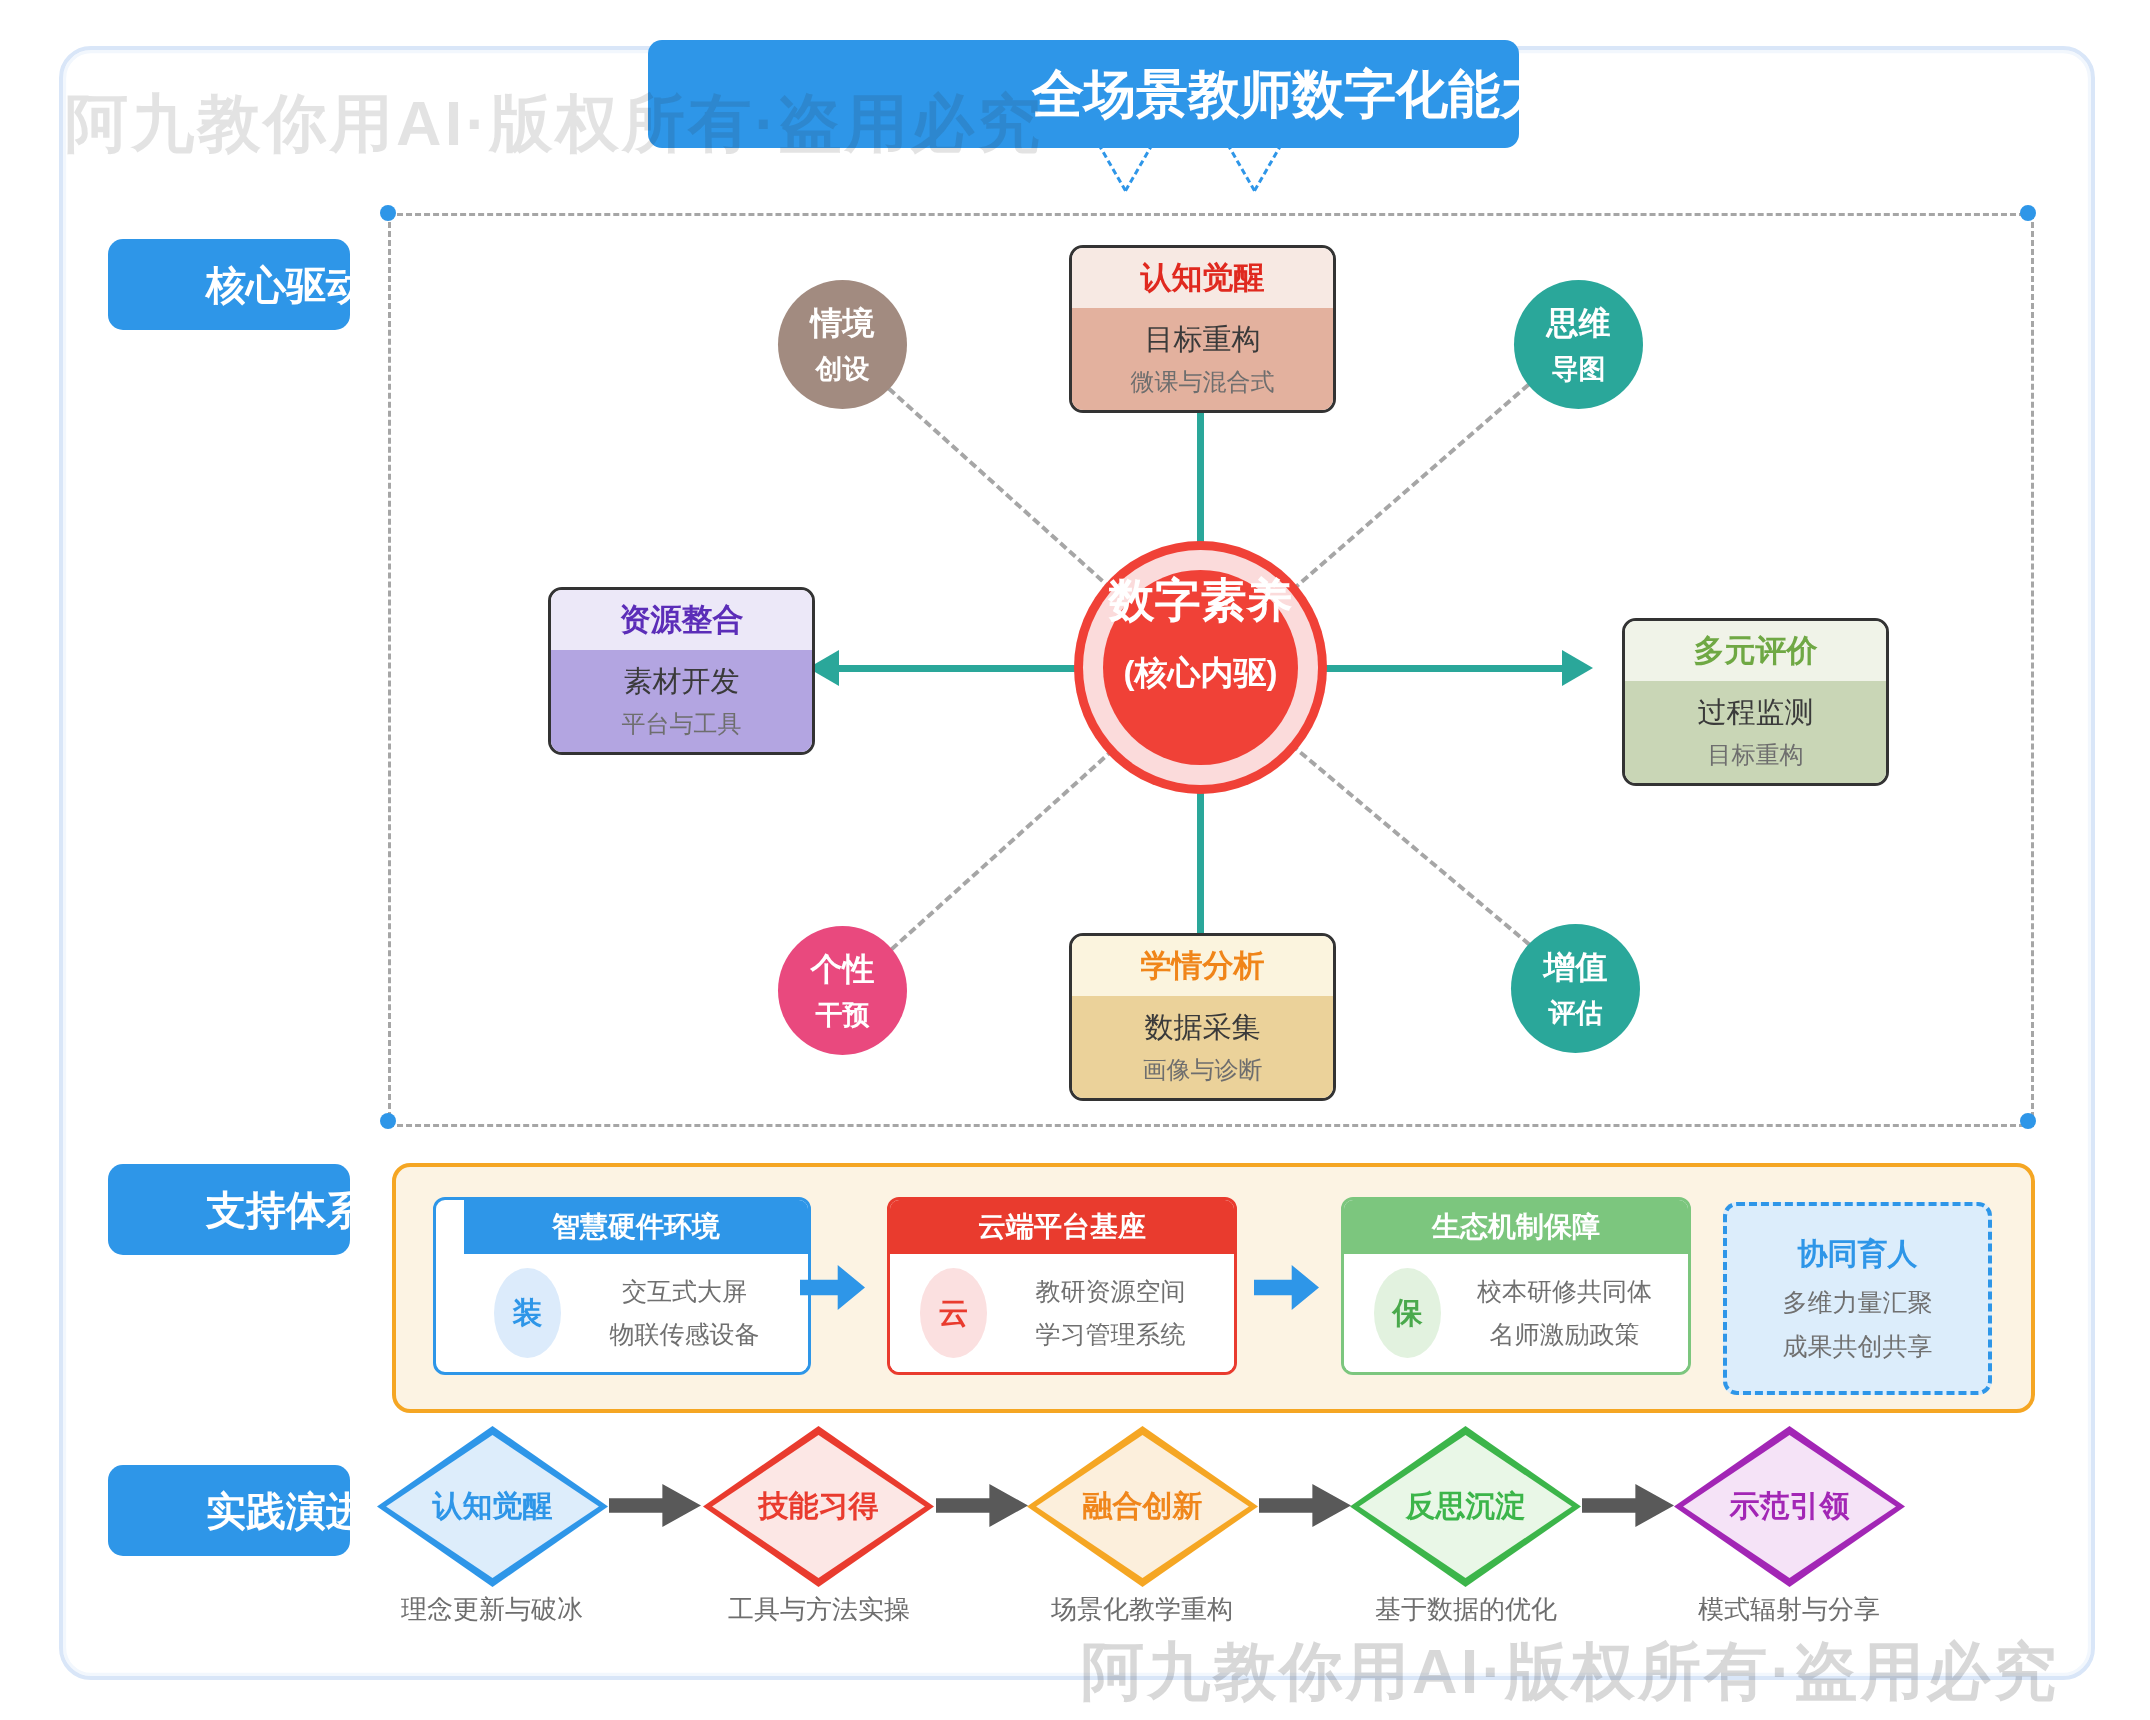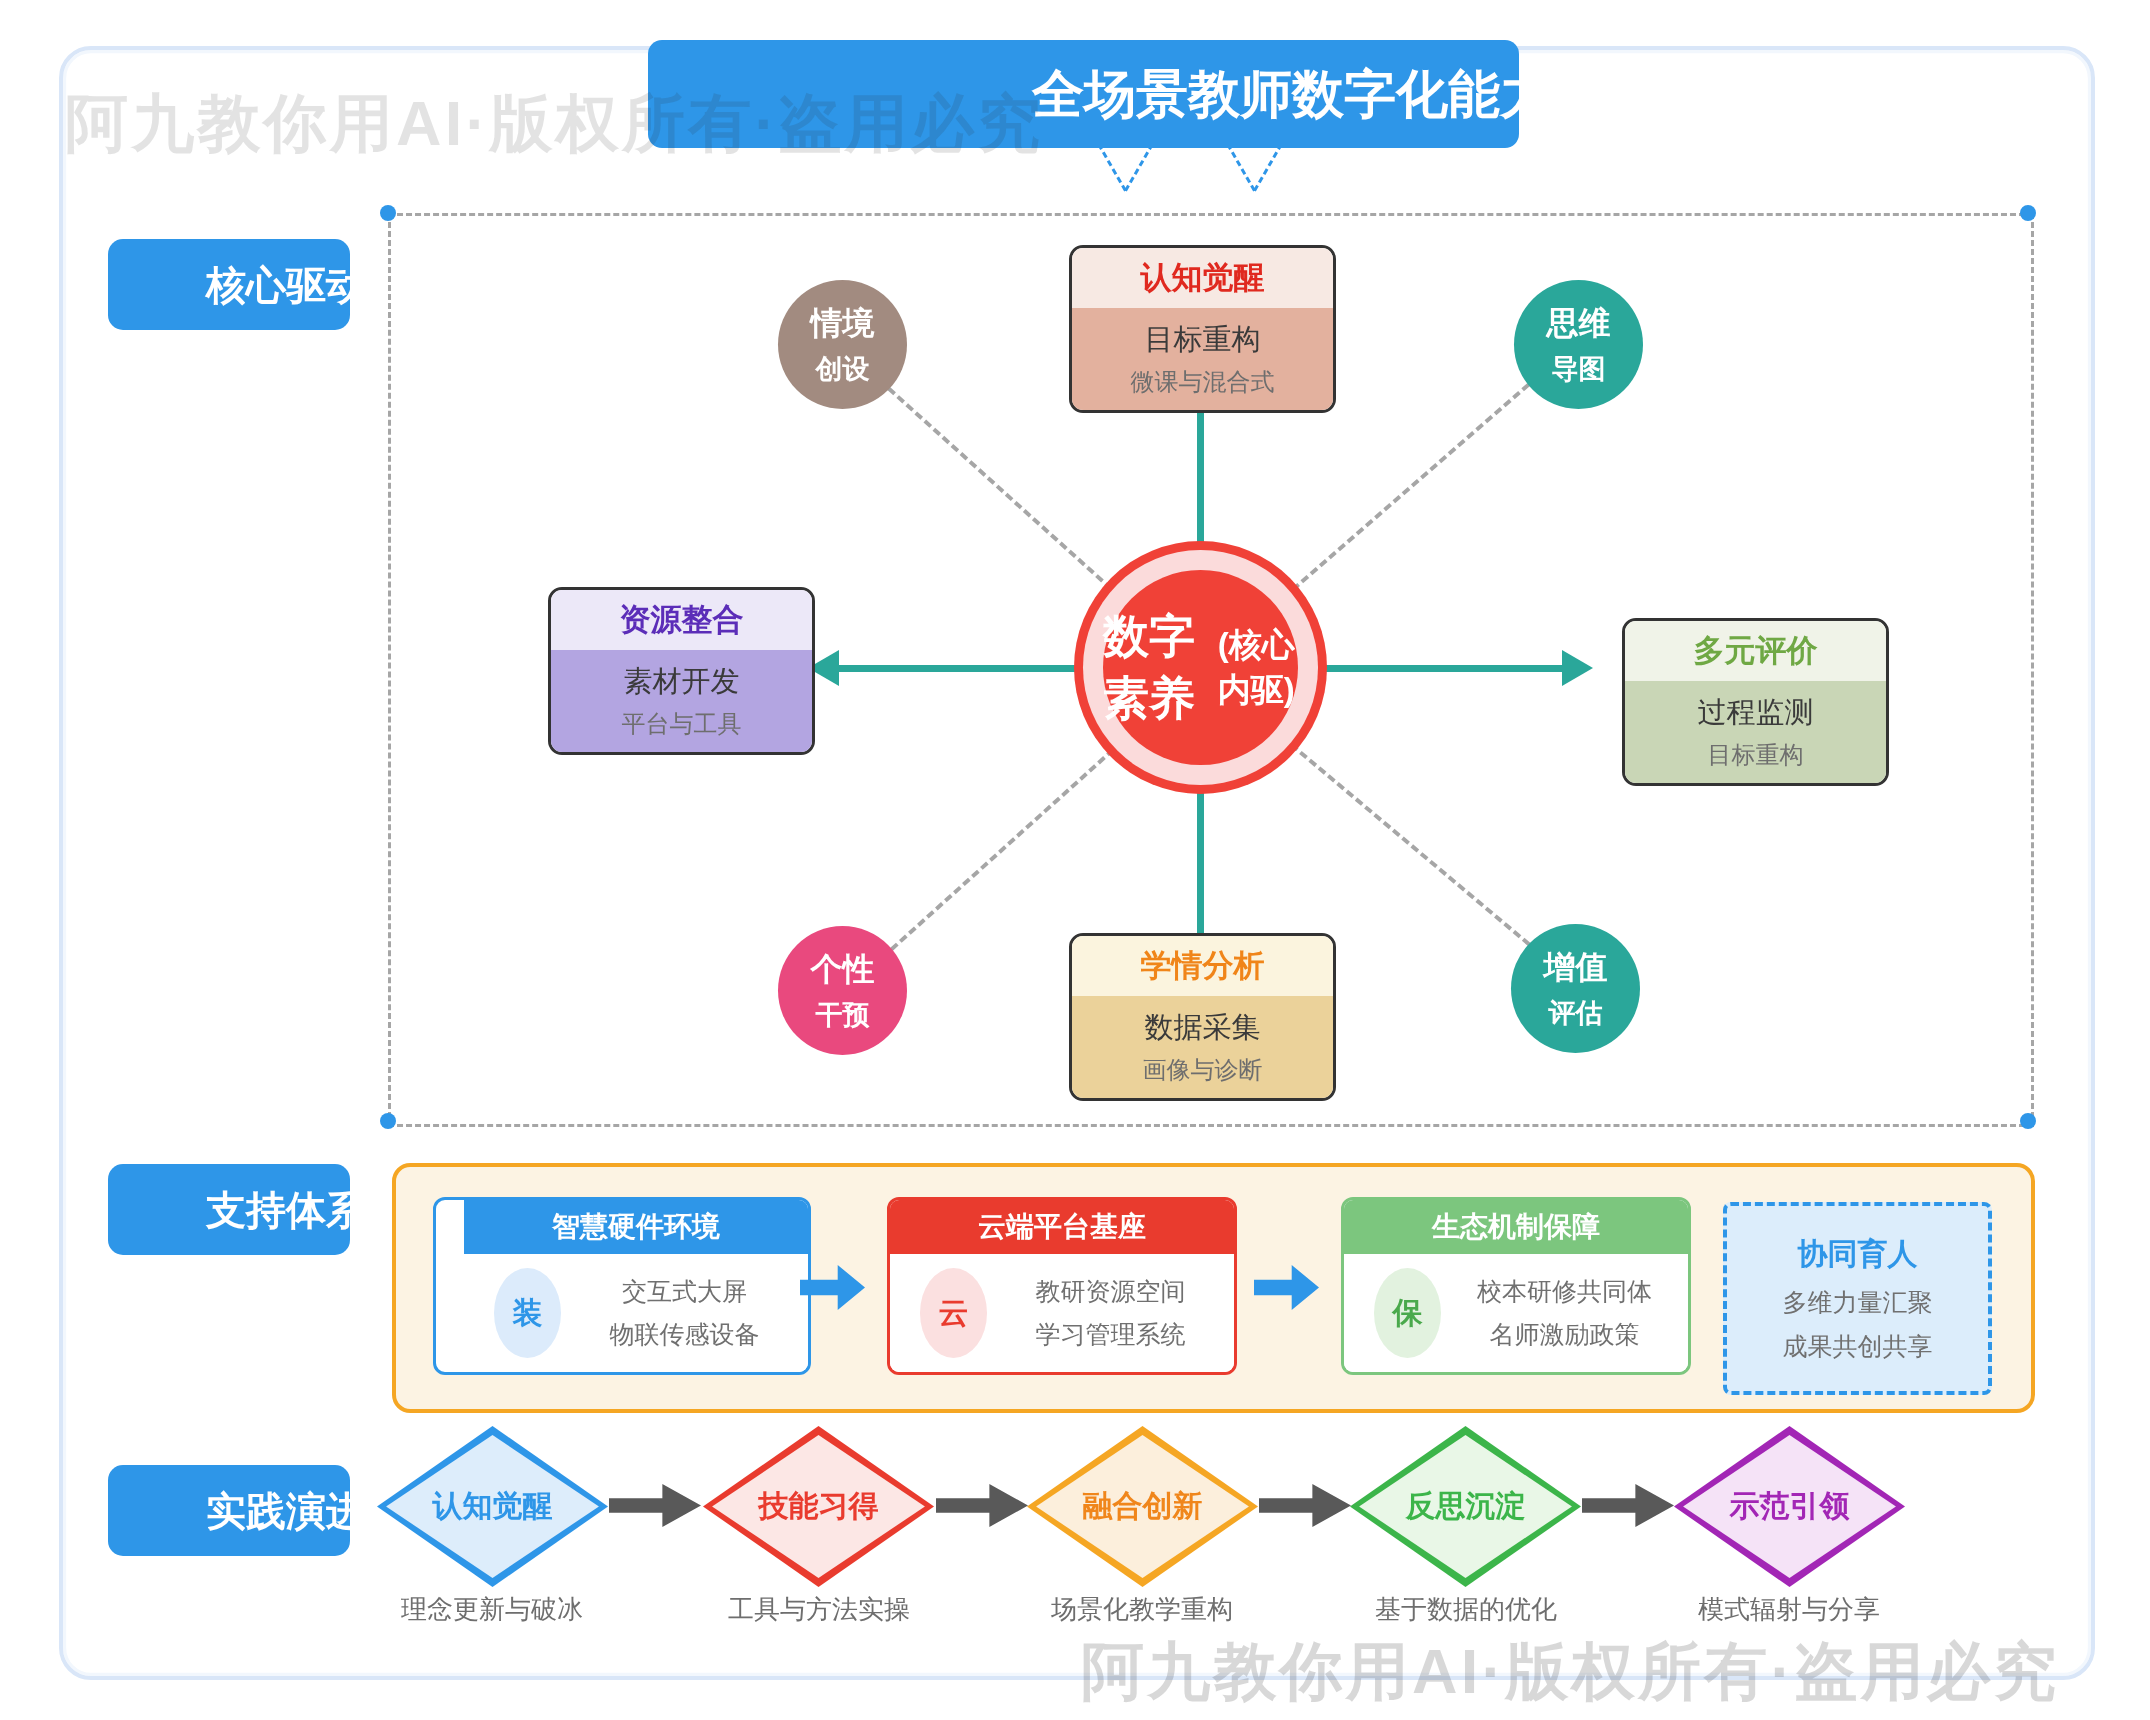--- a/index.html
+++ b/index.html
@@ -33,21 +33,21 @@
 
   .teal-line{background:var(--teal);z-index:2;}
   .teal-arrow-left{width:0;height:0;border-top:18.3px solid transparent;border-bottom:18.3px solid transparent;border-right:31px solid var(--teal);z-index:2;}
   .teal-arrow-right{width:0;height:0;border-top:18.3px solid transparent;border-bottom:18.3px solid transparent;border-left:31px solid var(--teal);z-index:2;}
 
   .dash-diag{height:0;border-top:4.3px dashed var(--gray-dash);transform-origin:0 0;z-index:1;}
 
   .hub{left:1074px;top:541px;width:253px;height:253px;z-index:4;}
   .hub .r1{position:absolute;inset:0;border-radius:50%;background:var(--hub-red);}
   .hub .r2{position:absolute;inset:9.1px;border-radius:50%;background:var(--hub-pale);}
-  .hub .r3{position:absolute;inset:29px;border-radius:50%;background:var(--hub-red);display:flex;flex-direction:row;align-items:center;justify-content:flex-start;gap:19px;}
+  .hub .r3{position:absolute;inset:29px;border-radius:50%;background:var(--hub-red);display:flex;flex-direction:column;align-items:center;justify-content:flex-start;gap:19px;}
   .hub .h1{font-size:46px;font-weight:bold;color:#fff;}
   .hub .h2{font-size:33px;font-weight:bold;color:#fff;}
 
   .node-box{width:261px;height:162px;border:3.2px solid #333;border-radius:14px;overflow:hidden;background:#fff;z-index:3;}
   .node-box .hd{height:60px;display:flex;align-items:center;justify-content:center;font-size:31px;font-weight:bold;}
   .node-box .bd{height:102px;display:flex;flex-direction:column;align-items:center;justify-content:center;gap:6.5px;font-family:Liberation Mono, monospace;}
   .node-box .l1{font-size:29px;color:var(--ink);}
   .node-box .l2{font-size:24px;color:var(--sub);}
   .box-teach .hd{background:#F7E9E3;color:#E0291F;}
   .box-teach .bd{background:#E3B19E;}
@@ -72,21 +72,21 @@
   .card .ell{position:absolute;left:30px;top:14px;width:67px;height:90px;border-radius:50%;display:flex;align-items:center;justify-content:center;font-size:30px;font-weight:bold;}
   .card .items{position:absolute;left:105px;right:8px;top:0;bottom:0;display:flex;flex-direction:column;justify-content:center;gap:10.8px;text-align:center;color:#707070;font-size:25px;}
   .card-hw{border:3.2px solid var(--blue);padding-left:28px;} .card-hw .chd{background:var(--blue);} .card-hw .ell{background:#DCEBFB;color:var(--blue);}
   .card-cloud{border:3.2px solid var(--red);} .card-cloud .chd{background:var(--red);} .card-cloud .ell{background:#FBE0E0;color:var(--red);}
   .card-eco{border:3.2px solid var(--green);} .card-eco .chd{background:var(--green);} .card-eco .ell{background:#E2F2DF;color:#4AA94C;}
 
   .flow-arrow{clip-path:polygon(0 33%,58% 33%,58% 0,100% 50%,58% 100%,58% 67%,0 67%);z-index:4;}
   .flow-arrow.blue{width:65px;height:45px;background:var(--blue);}
   .flow-arrow.dark{width:92px;height:43px;background:#595959;}
 
-  .dashed-card{left:1723px;top:1202px;width:261px;height:185px;background:var(--blue-light);border:4.8px dashed var(--blue);border-radius:8px;display:flex;flex-direction:column;align-items:center;justify-content:center;gap:10.8px;z-index:3;}
+  .dashed-card{left:1723px;top:1202px;width:261px;height:185px;background:var(--blue-light);border:4.8px dashed var(--blue);border-radius:14px;display:flex;flex-direction:column;align-items:center;justify-content:center;gap:10.8px;z-index:3;}
   .dashed-card .dct{font-size:30px;font-weight:bold;color:var(--blue);}
   .dashed-card .dci{font-size:25px;color:#707070;}
 
   .diamond{width:231px;height:161px;top:1426px;z-index:3;}
   .d-outer{position:absolute;inset:0;clip-path:polygon(50% 0,100% 50%,50% 100%,0 50%);}
   .d-inner{position:absolute;inset:9.1px;clip-path:polygon(50% 0,100% 50%,50% 100%,0 50%);display:flex;align-items:center;justify-content:center;font-size:30px;font-weight:bold;}
   .dia-1 .d-outer{background:var(--blue);} .dia-1 .d-inner{background:#DDEDFB;color:var(--blue);}
   .dia-2 .d-outer{background:var(--red);} .dia-2 .d-inner{background:#FCE7E5;color:var(--red);}
   .dia-3 .d-outer{background:var(--orange);} .dia-3 .d-inner{background:#FCEFDC;color:#F0861B;}
   .dia-4 .d-outer{background:#3CB54A;} .dia-4 .d-inner{background:#E9F7E7;color:#3CB54A;}

